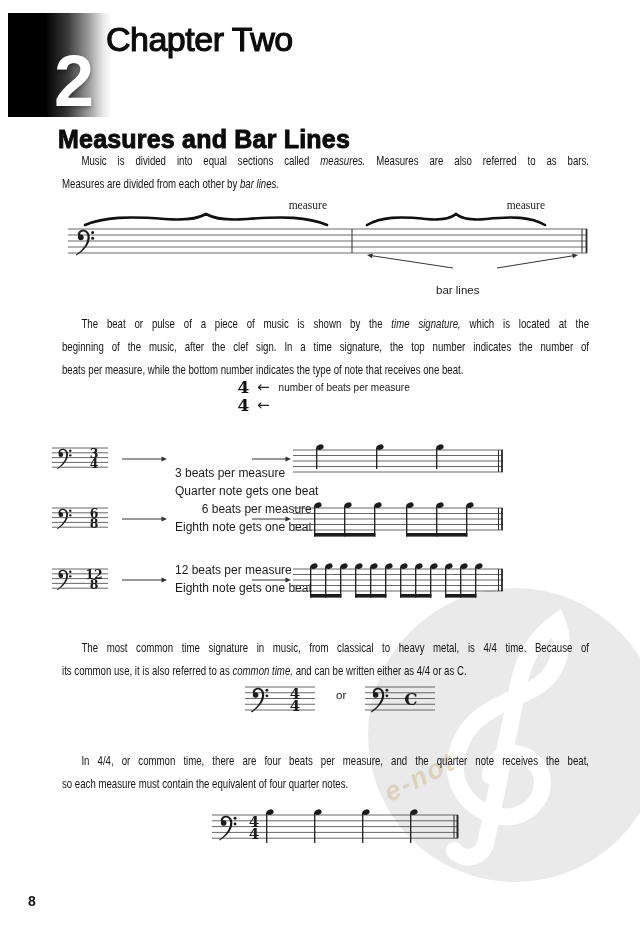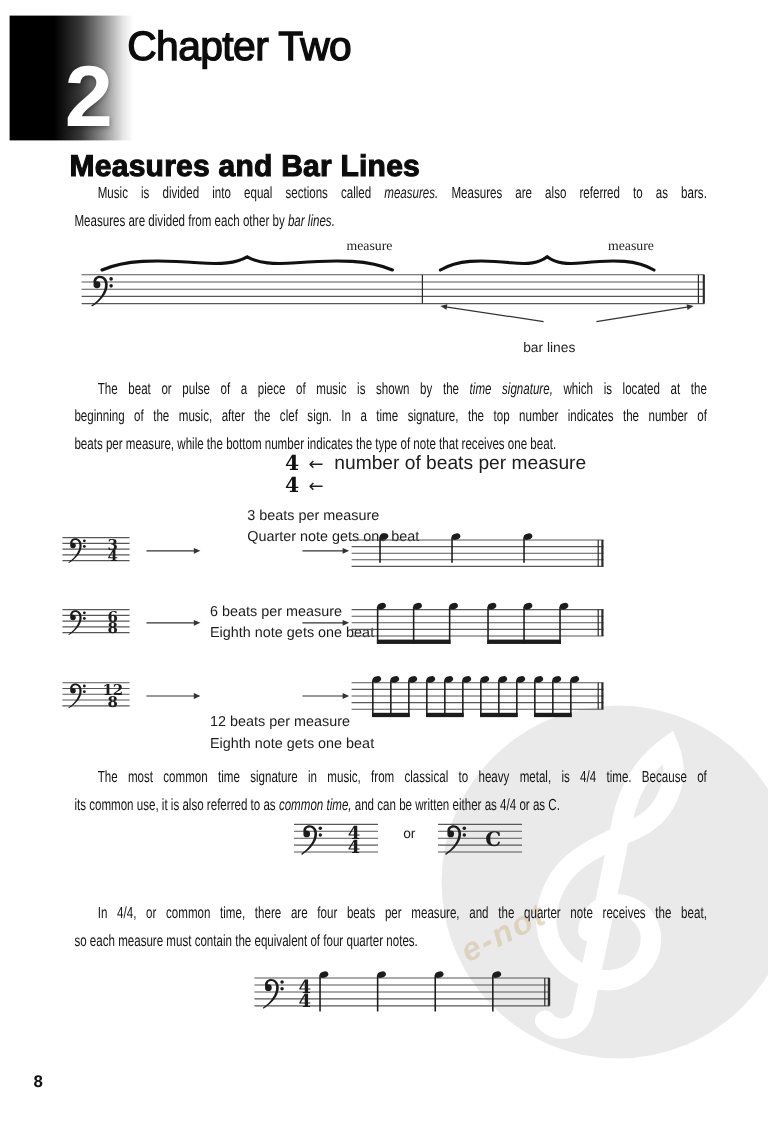--- a/index.html
+++ b/index.html
@@ -22,21 +22,21 @@
   .rt-line.last{text-align-last:auto;}
   .rt-line.first{text-indent:27px;}
   
   .lbl{position:absolute;font-size:11.5px;color:#222;}
   .desc{position:absolute;font-size:12px;line-height:17.5px;color:#1c1c1c;}
   .legend{position:absolute;left:236px;top:378px;}
   .legend-row{display:flex;align-items:center;height:18px;}
   .legend-num{font-family:"DejaVu Serif",serif;font-weight:bold;font-size:17px;width:15px;
               text-align:center;color:#111;}
   .legend-arrow{font-family:"DejaVu Sans",sans-serif;font-size:15px;margin:0 9px 0 6px;color:#222;}
-  .legend-label{font-size:16px;color:#1c1c1c;}
+  .legend-label{font-size:10px;color:#1c1c1c;}
   .stave{position:absolute;}
   .pgnum{position:absolute;left:28px;top:893px;font-size:14px;font-weight:bold;color:#111;}
   .wm-text{position:absolute;left:382px;top:762px;transform:rotate(-27deg);
            font-size:27px;font-weight:bold;font-style:italic;letter-spacing:2px;
            color:rgba(210,193,160,.6);}
   .ctr{text-align:right;font-family:Liberation Serif, serif;}
 </style>
 </head>
 <body>
 
@@ -123,21 +123,21 @@
         <circle cx="16.6" cy="3.4" r="1.5"></circle>
         <circle cx="16.6" cy="9.2" r="1.5"></circle>
       </g>
       <text x="46" y="20.200000000000003" font-size="12.48" font-family="&quot;DejaVu Serif&quot;,serif" font-weight="bold" text-anchor="middle" fill="#1c1c1c">3</text>
       <text x="46" y="29.8" font-size="12.48" font-family="&quot;DejaVu Serif&quot;,serif" font-weight="bold" text-anchor="middle" fill="#1c1c1c">4</text>
     </svg>
   <svg id="ar0a" class="stave" style="left:121px;top:453px;" width="48" height="12">
       <line x1="1" y1="6" x2="43" y2="6" stroke="#333" stroke-width="1"></line>
       <polygon points="46,6 40.5,8.4 40.5,3.6" fill="#333"></polygon>
     </svg>
-  <div class="desc" style="left:175px;top:421px;margin-left:31px;">
+  <div class="desc" style="left:175px;top:465px;">
     <div>3 beats per measure</div>
     <div>Quarter note gets one beat</div>
   </div>
   <svg id="ar0b" class="stave" style="left:251px;top:453px;" width="42" height="12">
       <line x1="1" y1="6" x2="37" y2="6" stroke="#333" stroke-width="1"></line>
       <polygon points="40,6 34.5,8.4 34.5,3.6" fill="#333"></polygon>
     </svg>
   <svg id="notes0" class="stave" style="left:290px;top:442px;" width="218" height="48">
       <line x1="3" y1="8" x2="213" y2="8" stroke="#575757" stroke-width="0.9"></line>
       <line x1="3" y1="13.5" x2="213" y2="13.5" stroke="#575757" stroke-width="0.9"></line>
@@ -166,21 +166,21 @@
         <circle cx="16.6" cy="3.4" r="1.5"></circle>
         <circle cx="16.6" cy="9.2" r="1.5"></circle>
       </g>
       <text x="46" y="20.200000000000003" font-size="12.48" font-family="&quot;DejaVu Serif&quot;,serif" font-weight="bold" text-anchor="middle" fill="#1c1c1c">6</text>
       <text x="46" y="29.8" font-size="12.48" font-family="&quot;DejaVu Serif&quot;,serif" font-weight="bold" text-anchor="middle" fill="#1c1c1c">8</text>
     </svg>
   <svg id="ar1a" class="stave" style="left:121px;top:513px;" width="48" height="12">
       <line x1="1" y1="6" x2="43" y2="6" stroke="#333" stroke-width="1"></line>
       <polygon points="46,6 40.5,8.4 40.5,3.6" fill="#333"></polygon>
     </svg>
-  <div class="desc" style="left:175px;top:501px;">
+  <div class="desc" style="left:175px;top:501px;text-align:right;">
     <div>6 beats per measure</div>
     <div>Eighth note gets one beat</div>
   </div>
   <svg id="ar1b" class="stave" style="left:251px;top:513px;" width="42" height="12">
       <line x1="1" y1="6" x2="37" y2="6" stroke="#333" stroke-width="1"></line>
       <polygon points="40,6 34.5,8.4 34.5,3.6" fill="#333"></polygon>
     </svg>
   <svg id="notes1" class="stave" style="left:290px;top:500px;" width="218" height="48">
       <line x1="3" y1="8" x2="213" y2="8" stroke="#575757" stroke-width="0.9"></line>
       <line x1="3" y1="13.5" x2="213" y2="13.5" stroke="#575757" stroke-width="0.9"></line>
@@ -217,21 +217,21 @@
         <circle cx="16.6" cy="3.4" r="1.5"></circle>
         <circle cx="16.6" cy="9.2" r="1.5"></circle>
       </g>
       <text x="46" y="20.200000000000003" font-size="12.48" font-family="&quot;DejaVu Serif&quot;,serif" font-weight="bold" text-anchor="middle" fill="#1c1c1c">12</text>
       <text x="46" y="29.8" font-size="12.48" font-family="&quot;DejaVu Serif&quot;,serif" font-weight="bold" text-anchor="middle" fill="#1c1c1c">8</text>
     </svg>
   <svg id="ar2a" class="stave" style="left:121px;top:574px;" width="48" height="12">
       <line x1="1" y1="6" x2="43" y2="6" stroke="#333" stroke-width="1"></line>
       <polygon points="46,6 40.5,8.4 40.5,3.6" fill="#333"></polygon>
     </svg>
-  <div class="desc" style="left:175px;top:562px;margin-top:31px;">
+  <div class="desc" style="left:175px;top:562px;">
     <div>12 beats per measure</div>
     <div>Eighth note gets one beat</div>
   </div>
   <svg id="ar2b" class="stave" style="left:251px;top:574px;" width="42" height="12">
       <line x1="1" y1="6" x2="37" y2="6" stroke="#333" stroke-width="1"></line>
       <polygon points="40,6 34.5,8.4 34.5,3.6" fill="#333"></polygon>
     </svg>
   <svg id="notes2" class="stave" style="left:290px;top:561px;" width="218" height="48">
       <line x1="3" y1="8" x2="213" y2="8" stroke="#575757" stroke-width="0.9"></line>
       <line x1="3" y1="13.5" x2="213" y2="13.5" stroke="#575757" stroke-width="0.9"></line>

